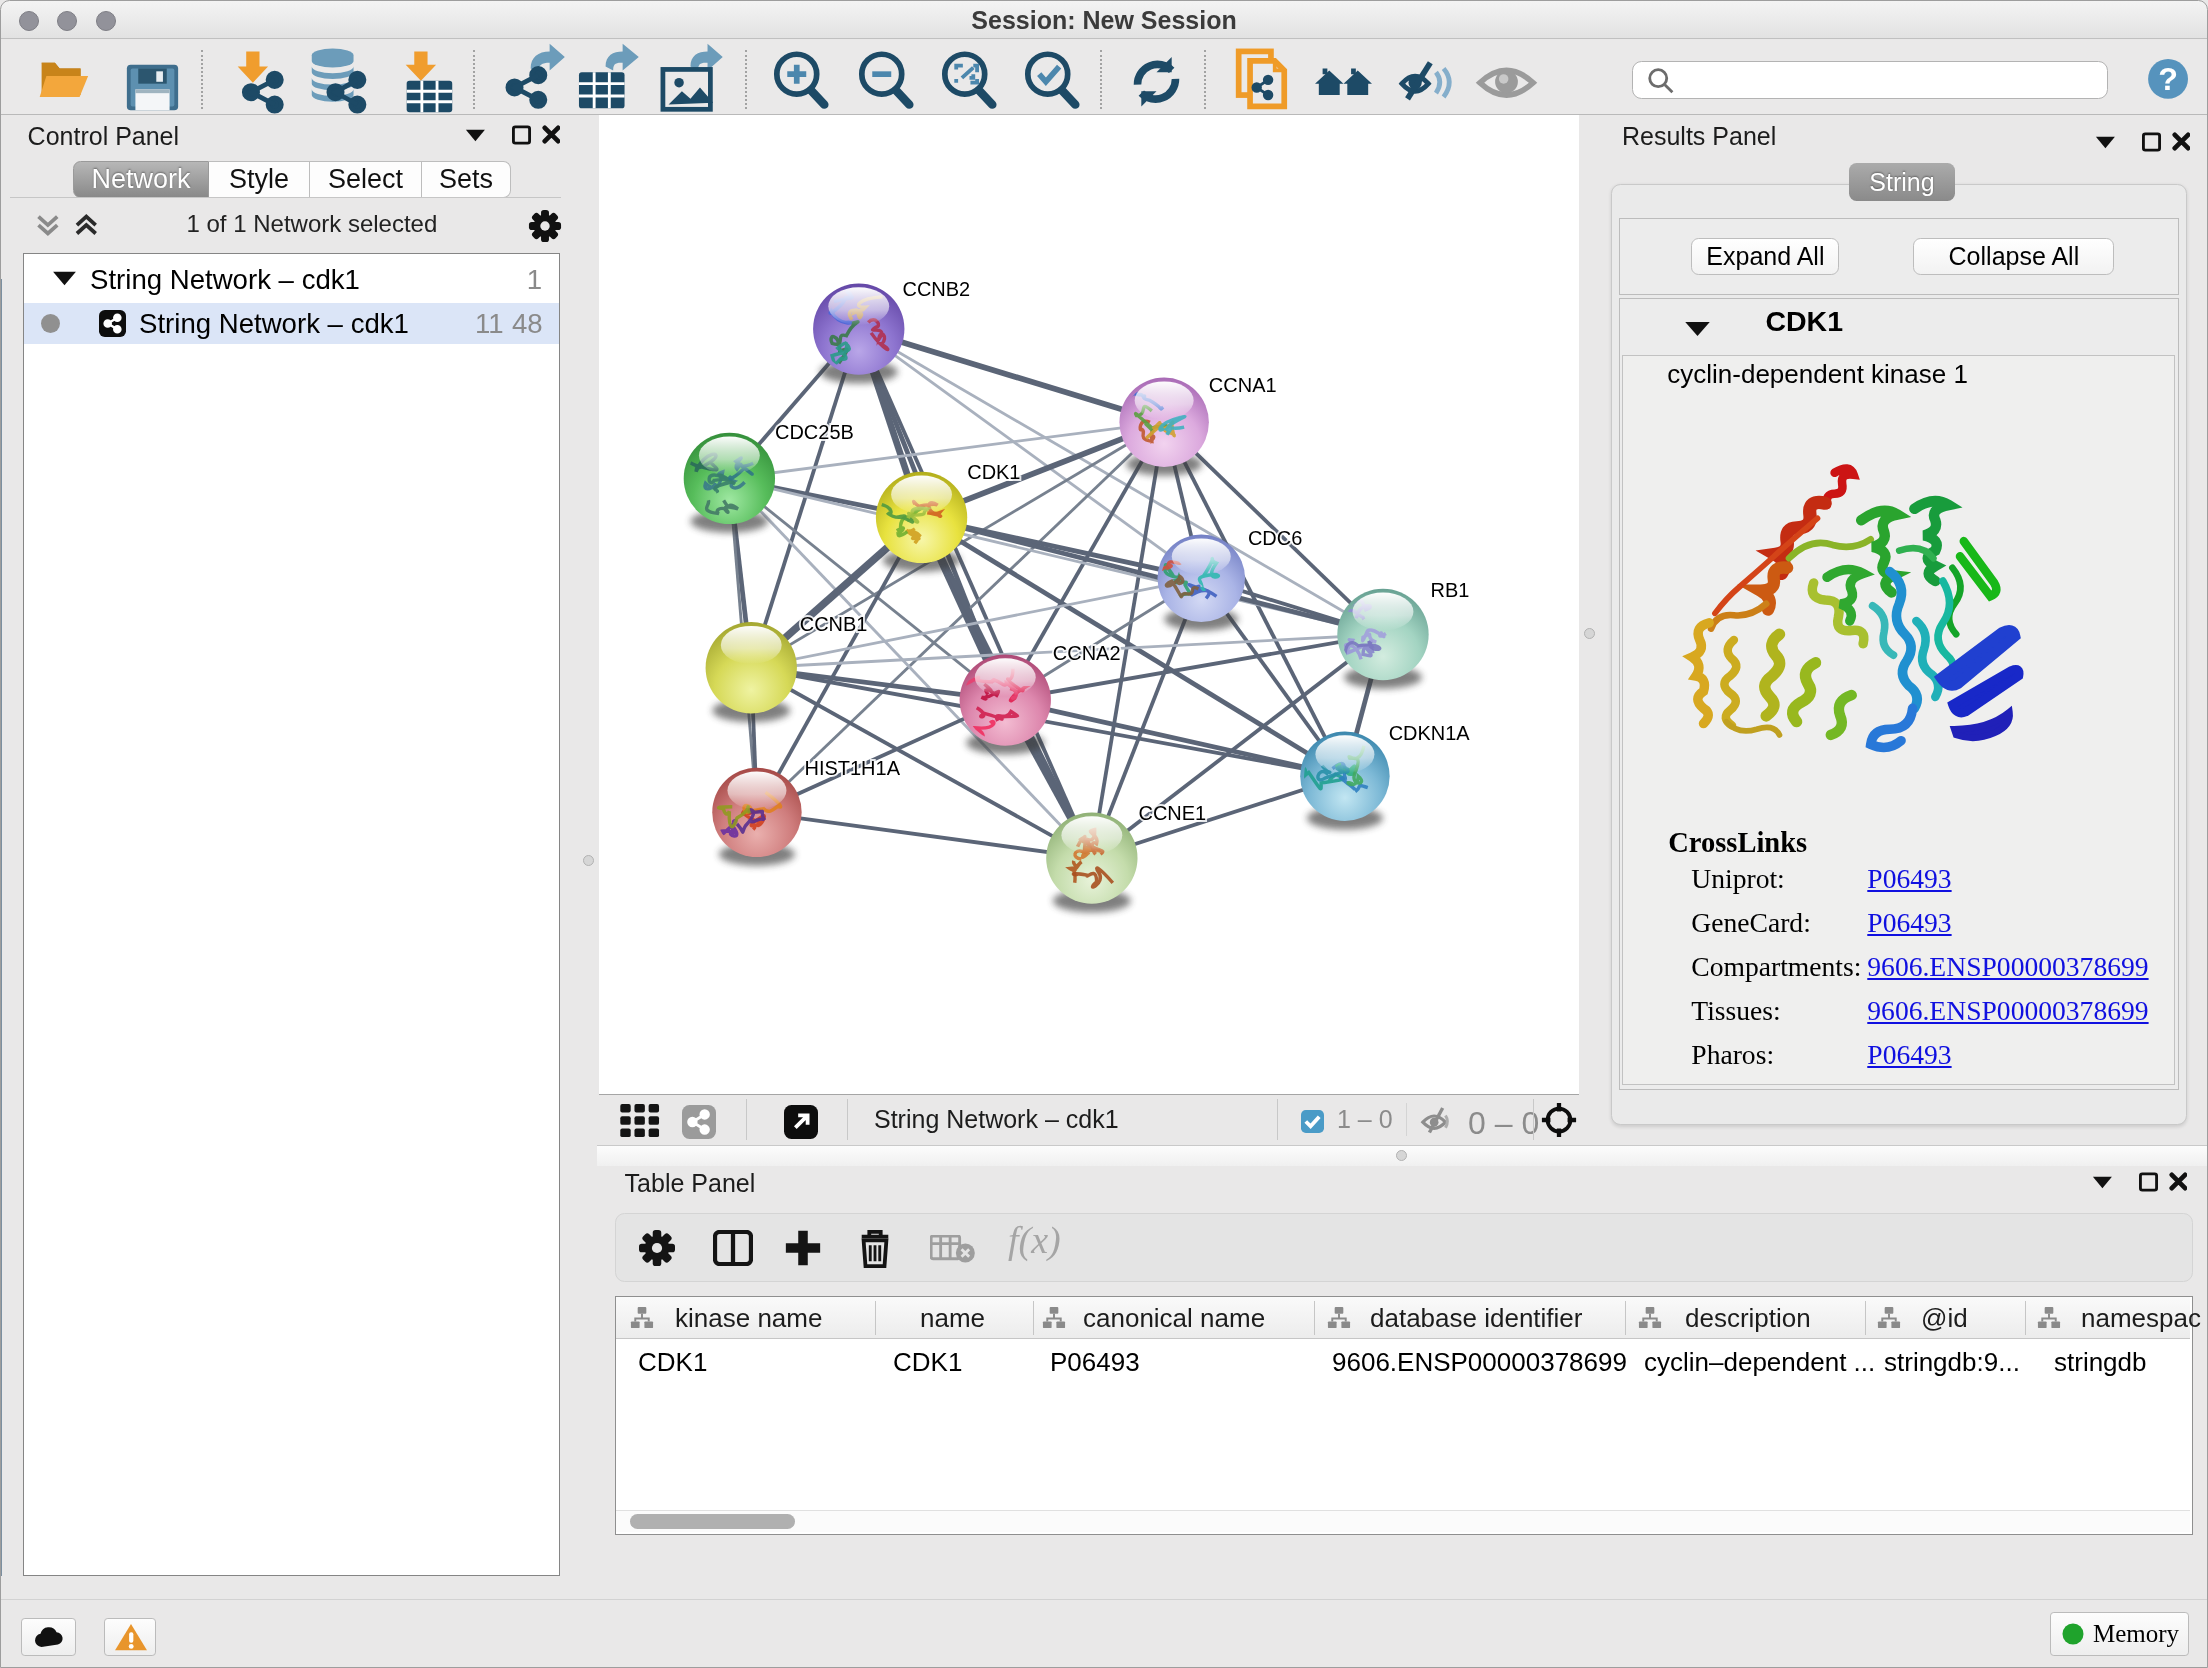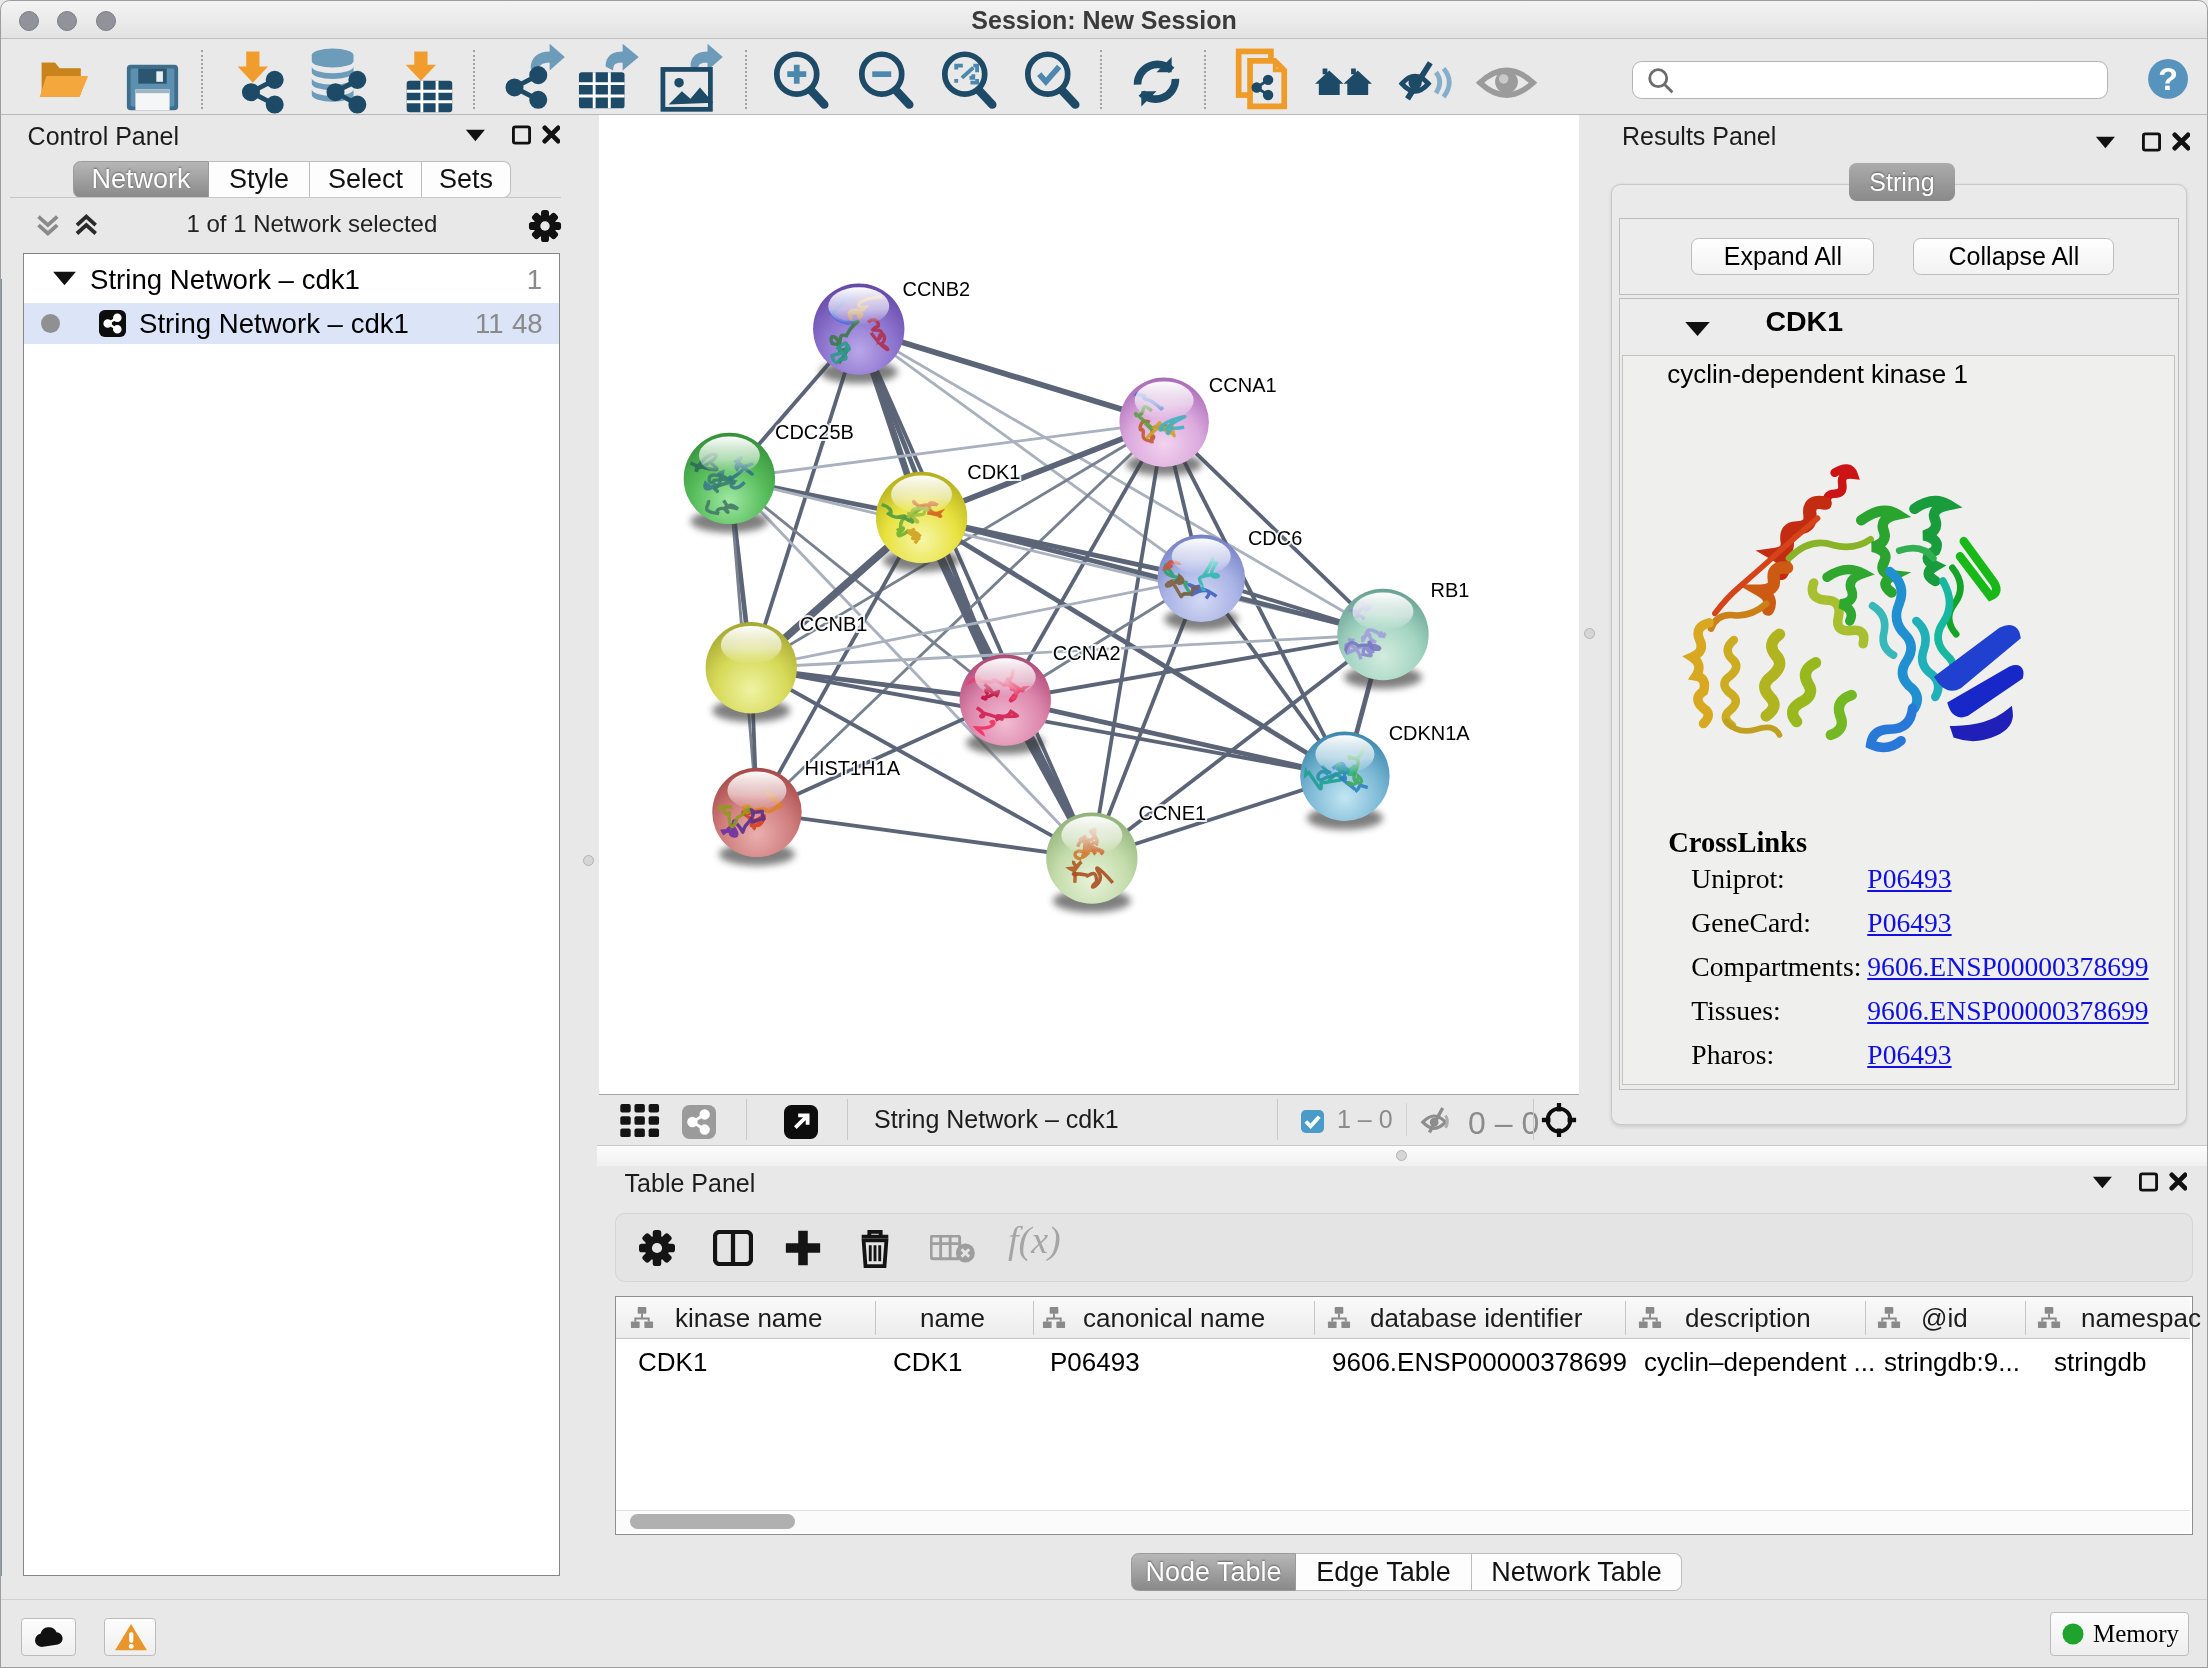--- a/index.html
+++ b/index.html
@@ -591,21 +591,21 @@
     <path d="M2 7 l20 0 -10 12 z" fill="#111"></path>
     <rect x="52" y="4" width="17" height="17" rx="2" fill="none" stroke="#111" stroke-width="3"></rect>
     <path d="M85 5 l14 14 M99 5 l-14 14" stroke="#111" stroke-width="5" stroke-linecap="round"></path>
   </svg>
   <div style="position:absolute;left:3.8px;top:69px;width:576px;height:941px;border-radius:9.5px;
        border:1.9px solid #c9c9c9;background:#eaeaea;box-shadow:0 1.9px 3.8px rgba(0,0,0,0.12);z-index:1;"></div>
   <div style="position:absolute;left:242px;top:48px;width:106px;height:38px;border-radius:7.6px;
        background:linear-gradient(#ababab,#8a8a8a);color:#fff;font-size:25px;text-align:center;
        line-height:38px;text-shadow:0 -1px 1.9px rgba(0,0,0,.4);z-index:2;">String</div>
   <div style="position:absolute;left:12.4px;top:103px;width:560px;height:77px;border:1.9px solid #bcbcbc;background:#ececec;z-index:2;">
-    <div style="position:absolute;left:71px;top:19px;width:183px;height:37px;background:linear-gradient(#ffffff,#f2f2f2);
+    <div style="position:absolute;left:71px;top:19px;width:148px;height:37px;background:linear-gradient(#ffffff,#f2f2f2);
          border:1.9px solid #bdbdbd;border-radius:7.6px;font-size:25px;text-align:center;line-height:34px;">Expand All</div>
     <div style="position:absolute;left:293px;top:19px;width:201px;height:37px;background:linear-gradient(#ffffff,#f2f2f2);
          border:1.9px solid #bdbdbd;border-radius:7.6px;font-size:25px;text-align:center;line-height:34px;">Collapse All</div>
   </div>
   <div style="position:absolute;left:12.4px;top:183px;width:560px;height:792px;border:1.9px solid #bcbcbc;background:#ececec;z-index:2;">
     <svg style="position:absolute;left:64px;top:21px;" width="27" height="17" viewBox="0 0 28 18">
       <path d="M1 2 l26 0 -13 15 z" fill="#111"></path>
     </svg>
     <span style="position:absolute;left:145px;top:5.7px;font-size:28.5px;font-weight:bold;">CDK1</span>
     <div style="position:absolute;left:1.9px;top:56px;width:553px;height:730px;border:1px solid #c2c2c2;background:#efefee;">
@@ -747,25 +747,20 @@
       <span style="position:absolute;left:434px;top:5.7px;">P06493</span>
       <span style="position:absolute;left:716px;top:5.7px;">9606.ENSP00000378699</span>
       <span style="position:absolute;left:1028px;top:5.7px;">cyclin–dependent ...</span>
       <span style="position:absolute;left:1268px;top:5.7px;">stringdb:9...</span>
       <span style="position:absolute;left:1438px;top:5.7px;">stringdb</span>
     </div>
     <div style="position:absolute;left:0;top:213px;width:1574px;height:22px;background:#fbfbfb;border-top:1px solid #e0e0e0;">
       <div style="position:absolute;left:14.3px;top:2.9px;width:165px;height:15px;border-radius:7.6px;background:#b0b0b0;"></div>
     </div>
   </div>
-  <div style="position:absolute;left:534px;top:408px;height:38px;display:flex;font-size:27px;">
-    <div class="tab first sel" style="width:165px;">Node Table</div>
-    <div class="tab" style="width:176px;">Edge Table</div>
-    <div class="tab last" style="width:210px;">Network Table</div>
-  </div>
 </div>
 
 <svg width="0" height="0" style="position:absolute;">
   <defs>
     <symbol id="treeic" viewBox="0 0 27 26">
       <g fill="#8a8a8a">
         <rect x="9" y="1" width="9" height="7" rx="1"></rect>
         <rect x="2" y="16" width="9" height="7" rx="1"></rect>
         <rect x="16" y="16" width="9" height="7" rx="1"></rect>
         <path d="M12.5 8 h2 v4 h-2 z M5.5 12 h16 v2 h-16 z M5.5 12 h2 v4 h-2 z M19.5 12 h2 v4 h-2 z"></path>

